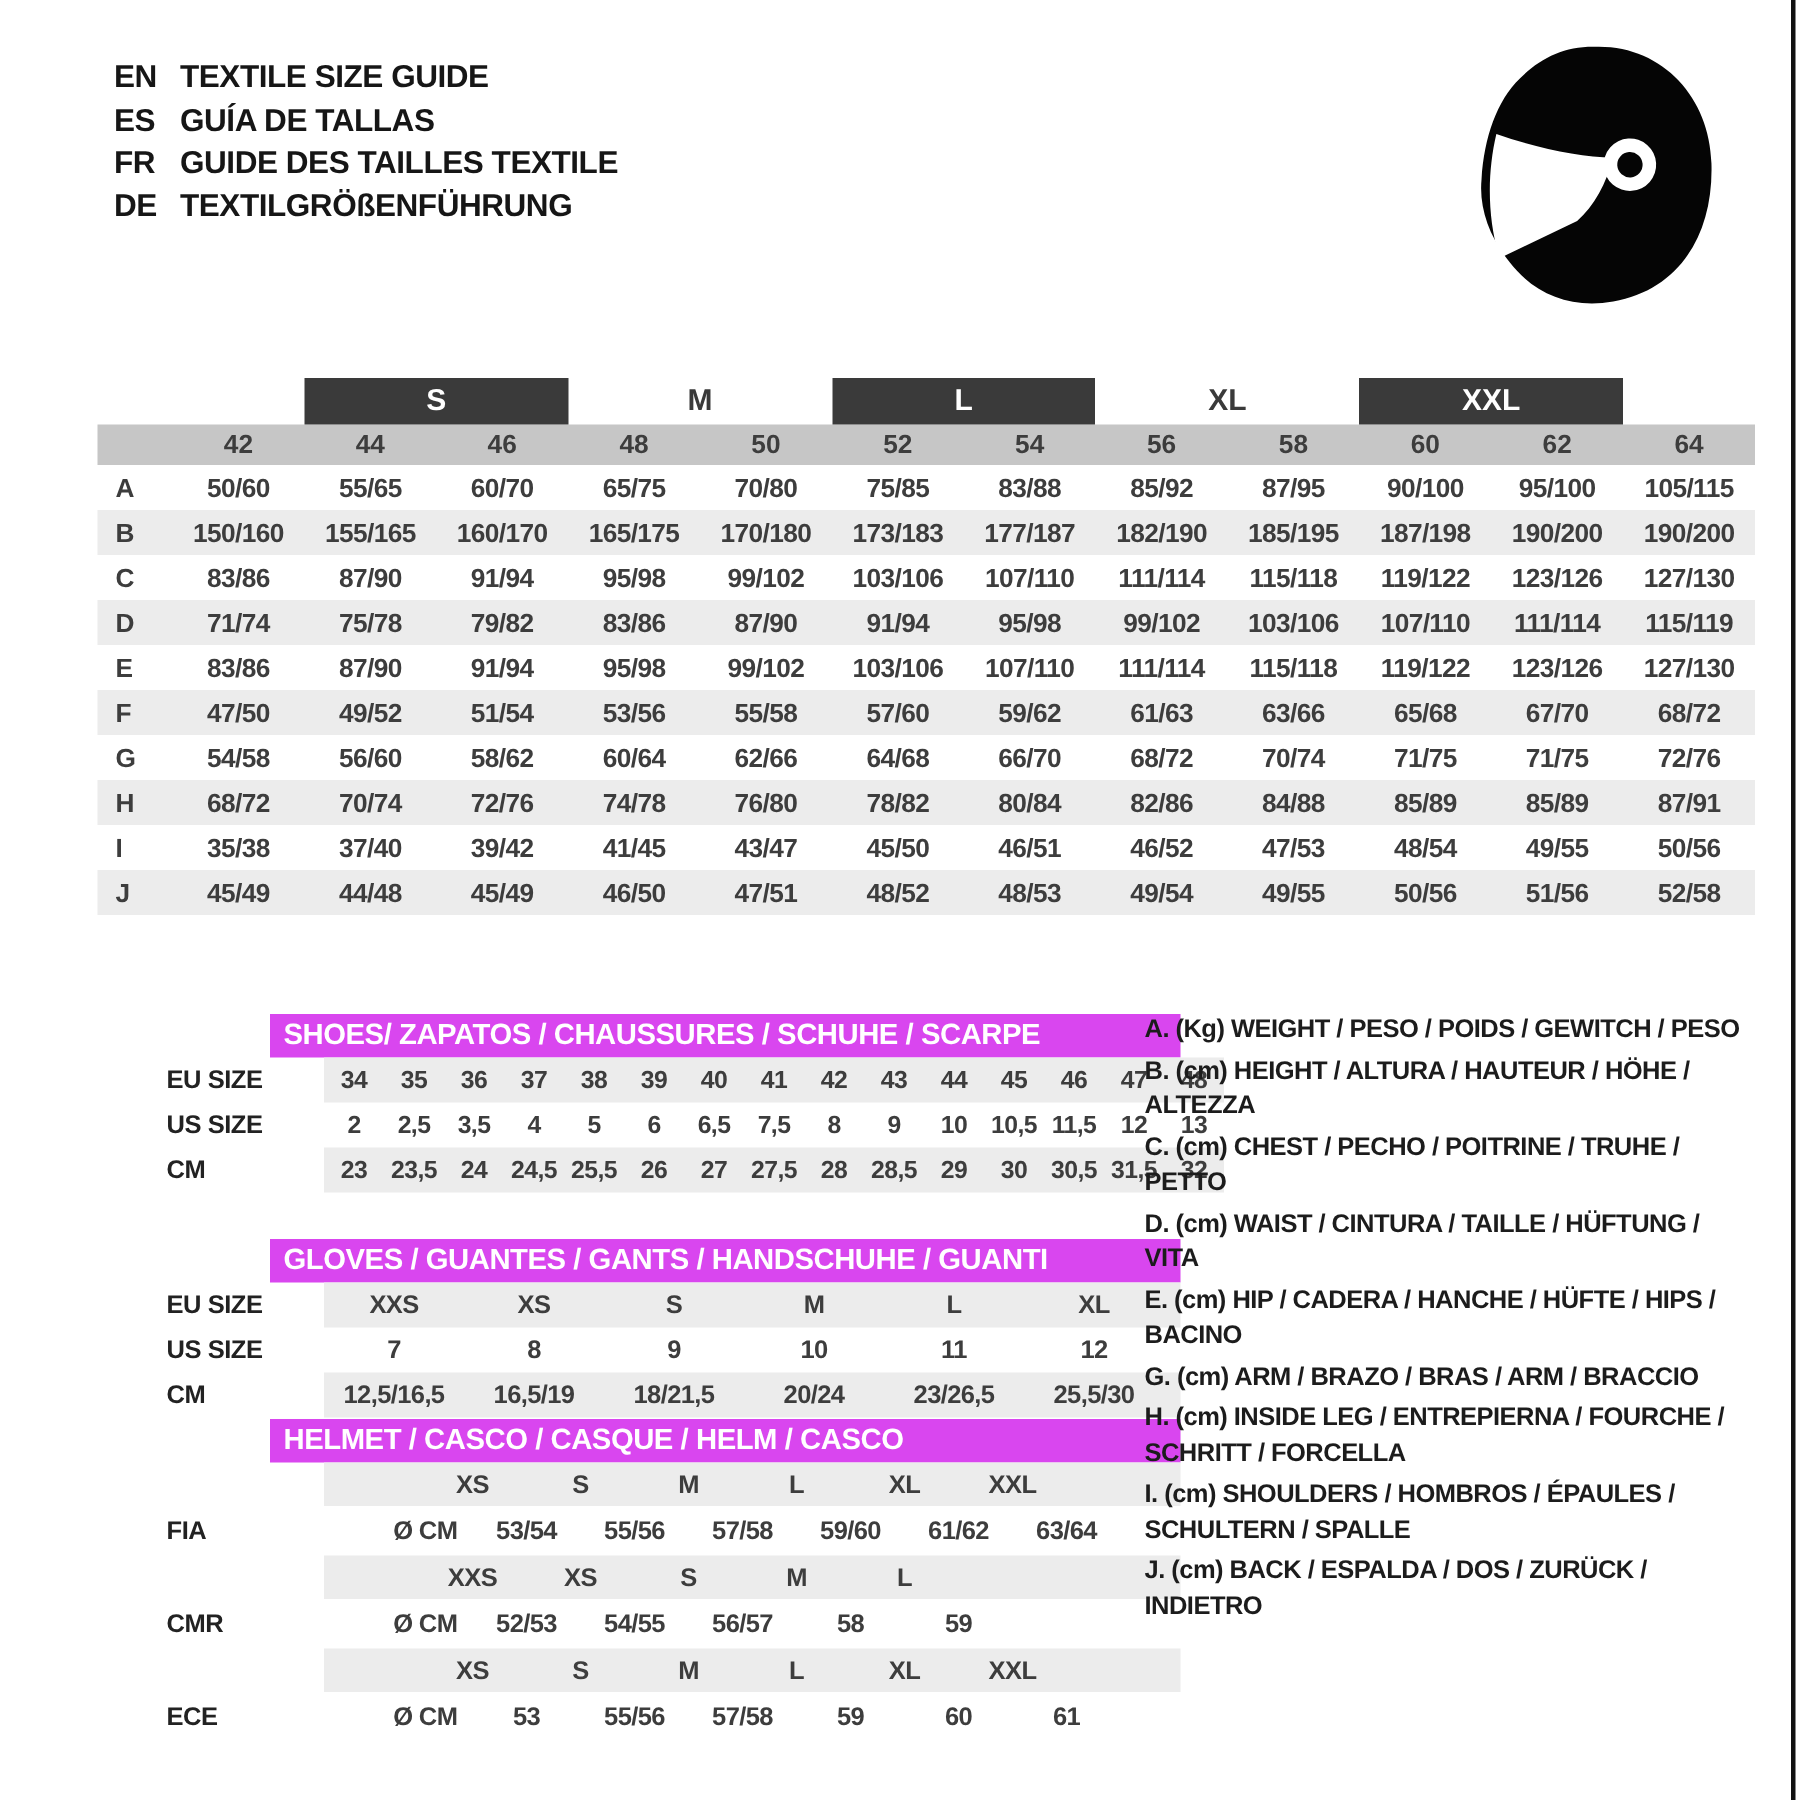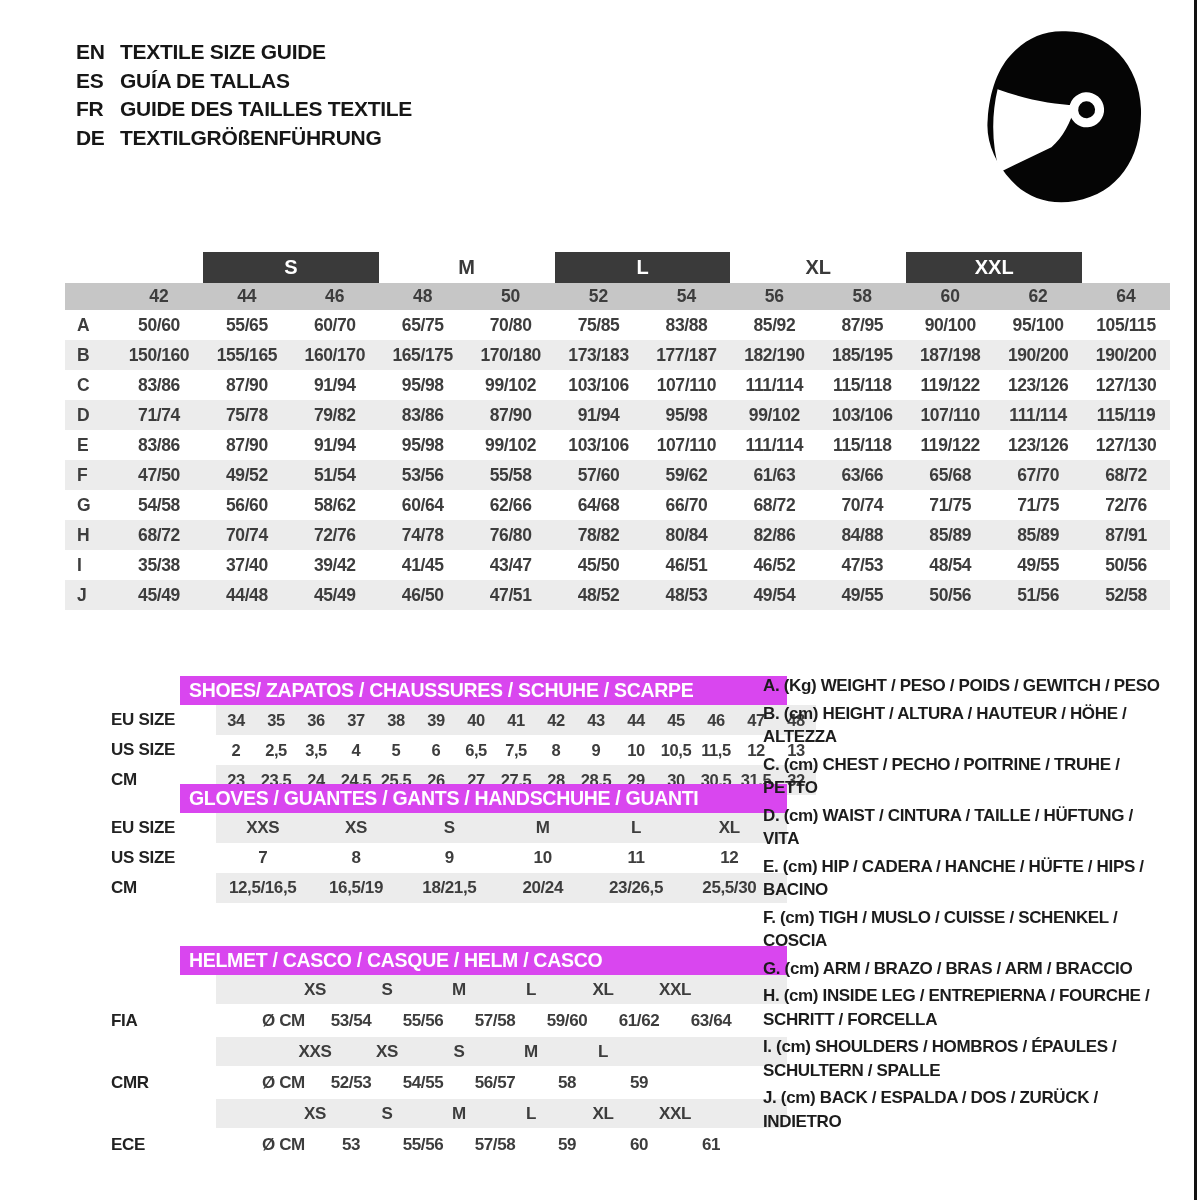--- a/index.html
+++ b/index.html
@@ -327,21 +327,21 @@
               <div class="cell">30</div>
               <div class="cell">30,5</div>
               <div class="cell">31,5</div>
               <div class="cell">32</div>
             </div>
           </div>
         </div>
       </div>
   </div>
 
-  <div class="sec" id="gloves" style="top:784px">
+  <div class="sec" id="gloves" style="top:826px">
     <div class="sec-title">GLOVES / GUANTES / GANTS / HANDSCHUHE / GUANTI</div>
     <div class="sec-body">
         <div class="sec-row">
           <div class="sec-label">EU SIZE</div>
           <div class="sec-content shaded">
             <div class="cols">
               <div class="cell">XXS</div>
               <div class="cell">XS</div>
               <div class="cell">S</div>
               <div class="cell">M</div>
@@ -466,21 +466,20 @@
         </div>
       </div>
   </div>
 
   <div class="legend">
       <div class="legend-item">A. (Kg) WEIGHT / PESO / POIDS / GEWITCH / PESO</div>
       <div class="legend-item">B. (cm) HEIGHT / ALTURA / HAUTEUR / HÖHE / ALTEZZA</div>
       <div class="legend-item">C. (cm) CHEST / PECHO / POITRINE / TRUHE / PETTO</div>
       <div class="legend-item">D. (cm) WAIST / CINTURA / TAILLE / HÜFTUNG / VITA</div>
       <div class="legend-item">E. (cm) HIP / CADERA / HANCHE / HÜFTE / HIPS / BACINO</div>
-      <div class="legend-item">F. (cm) TIGH / MUSLO / CUISSE / SCHENKEL / COSCIA</div>
       <div class="legend-item">G. (cm) ARM / BRAZO / BRAS / ARM / BRACCIO</div>
       <div class="legend-item">H. (cm) INSIDE LEG / ENTREPIERNA / FOURCHE / SCHRITT / FORCELLA</div>
       <div class="legend-item">I. (cm) SHOULDERS / HOMBROS / ÉPAULES / SCHULTERN / SPALLE</div>
       <div class="legend-item">J. (cm) BACK / ESPALDA / DOS / ZURÜCK / INDIETRO</div>
     </div>
 
   <div class="edge-line"></div>
 </div>
 
 </body></html>

